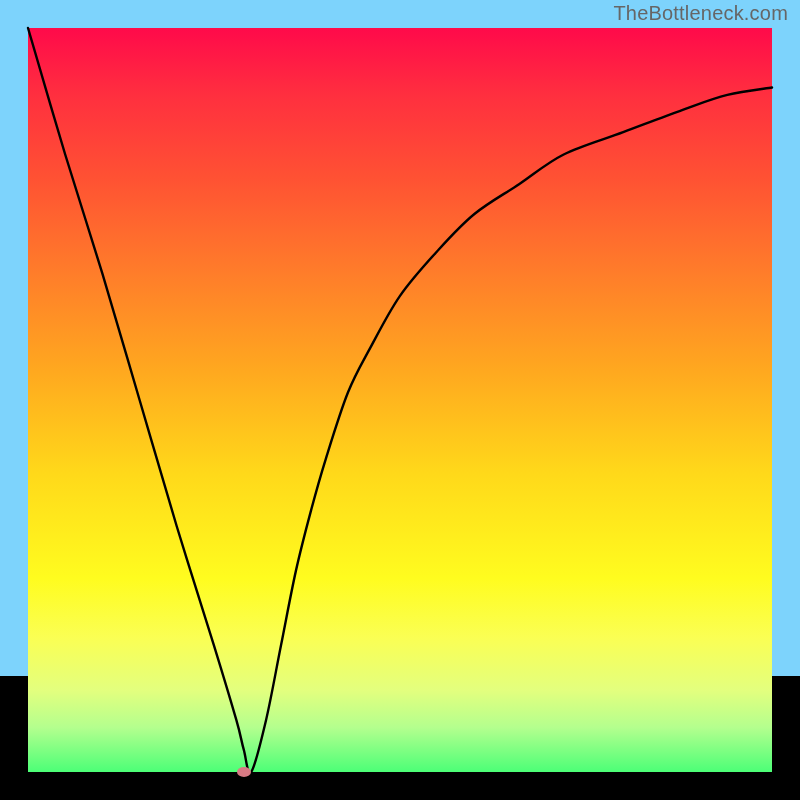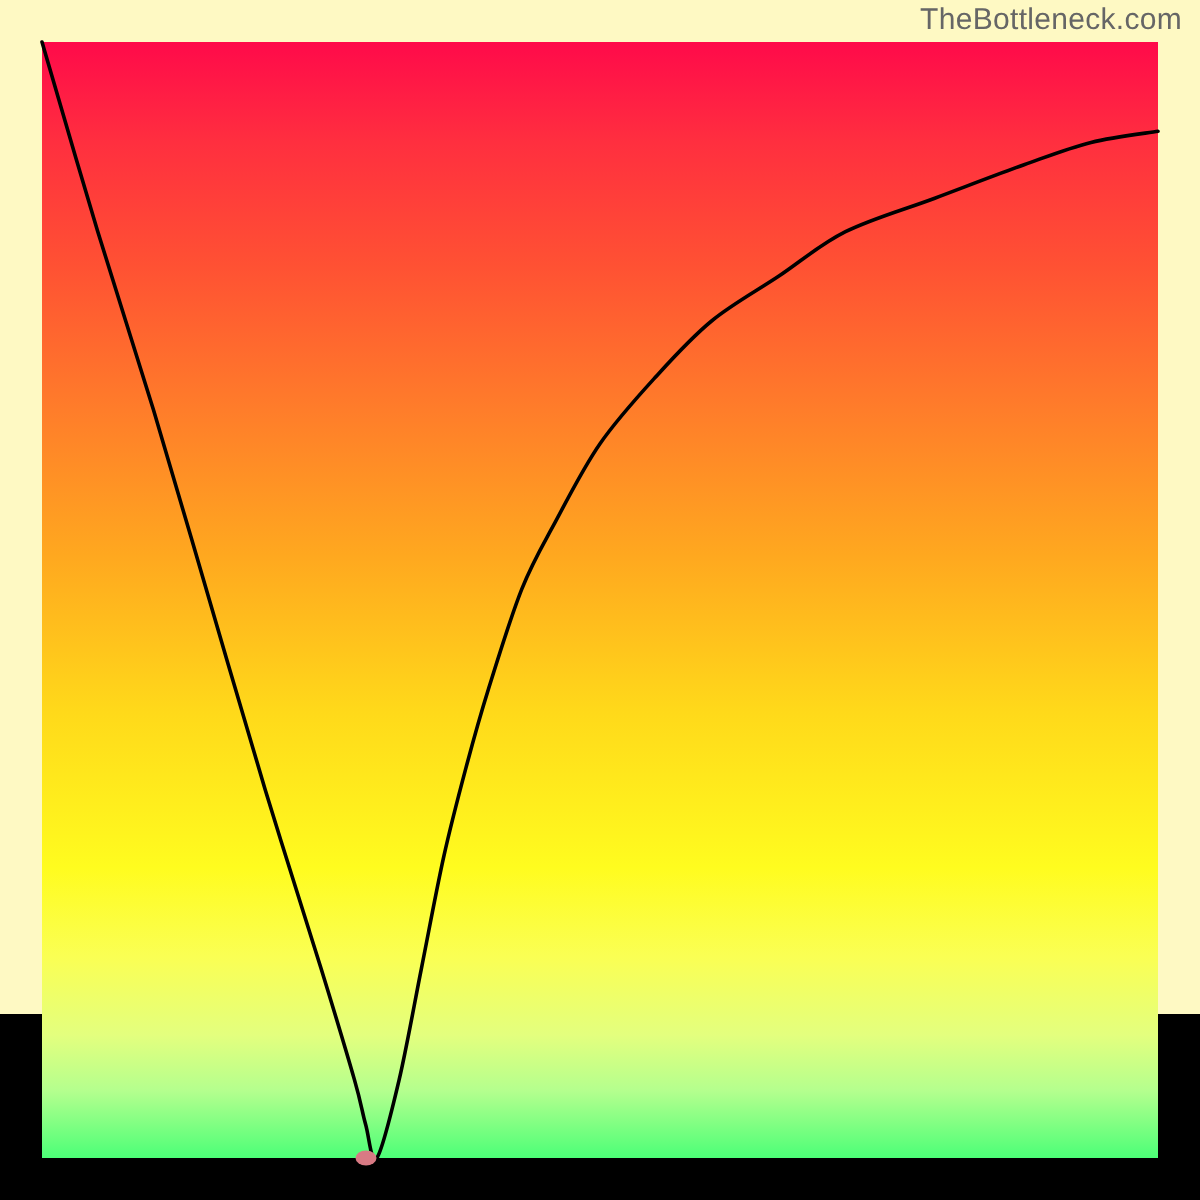--- a/index.html
+++ b/index.html
@@ -8,21 +8,21 @@
     width: 800px;
     height: 800px;
     overflow: hidden;
     font-family: Arial, Helvetica, sans-serif;
     background: #000;
   }
   .stage {
     position: relative;
     width: 800px;
     height: 676px;
-    background: #fef9c3;
+    background: #7dd3fc;
   }
   .watermark {
     position: absolute;
     top: 2px;
     right: 12px;
     color: #666;
     font-size: 20px;
     font-weight: 500;
     letter-spacing: 0.2px;
     z-index: 5;

